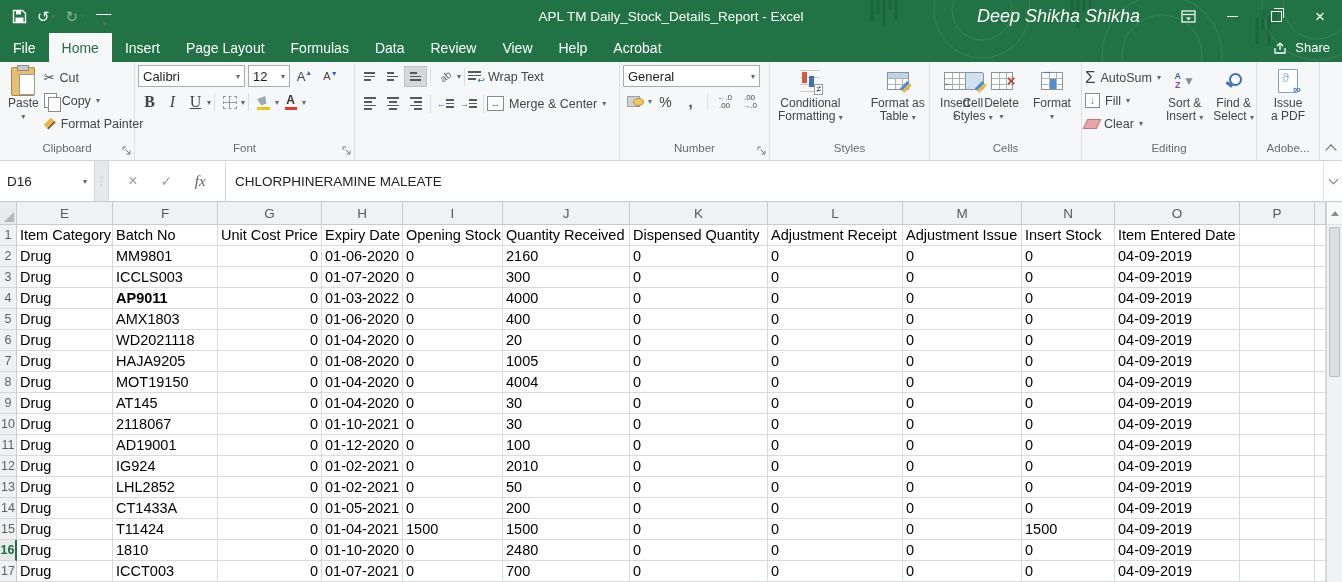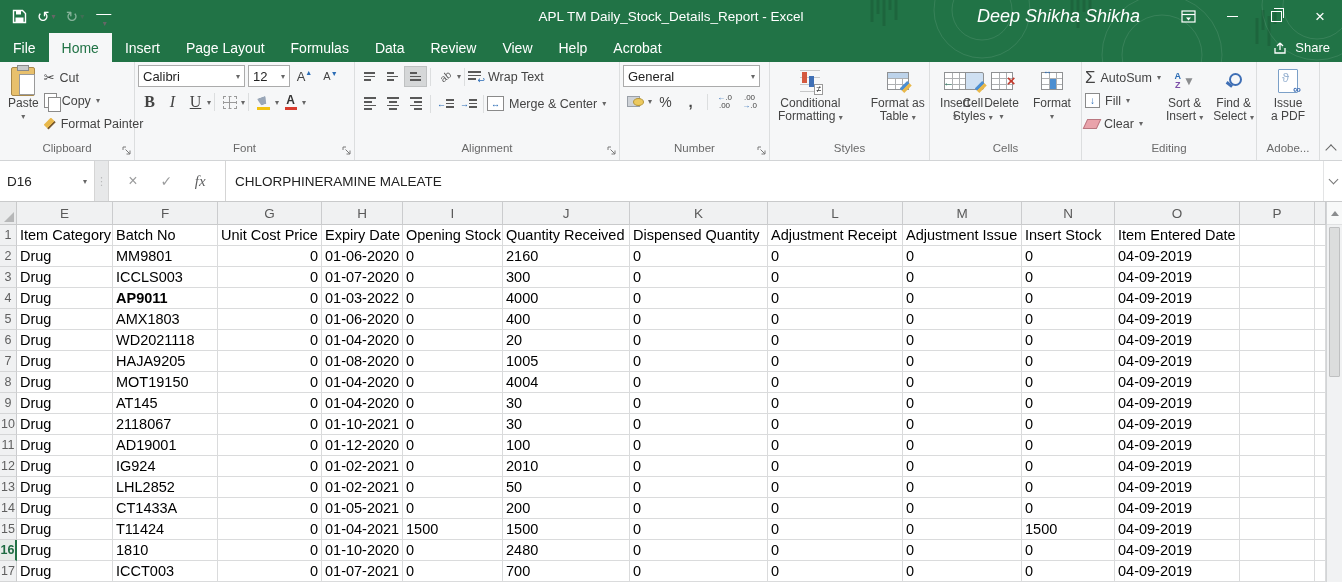--- a/index.html
+++ b/index.html
@@ -387,25 +387,20 @@
         <span class="vr" style="height:18px;"></span>
         <span class="smallrow">
           <span class="mc-icon">
               <span>↔</span>
             </span>
           <span>Merge &amp; Center</span>
           <span class="dd">▾</span>
         </span>
       </div>
     </div>
-    <div class="rlabel-row"><span>Alignment</span>
-      <span class="launcher"><svg width="9" height="9" viewBox="0 0 9 9">
-            <path d="M1 1h3M1 1v3M3.5 3.5L8 8M8 4.5V8H4.5" stroke="#7a7a7a" fill="none"></path>
-          </svg></span>
-    </div>
   </div>
 
   <div class="rgroup" style="width:150px">
     <div class="rbody" style="flex-direction:column;gap:4px;">
       <span class="combo" style="width:137px">
           <span>General</span>
           <span class="dd">▾</span>
         </span>
       <div style="display:flex;align-items:center;gap:2px;">
         <span class="sq">

